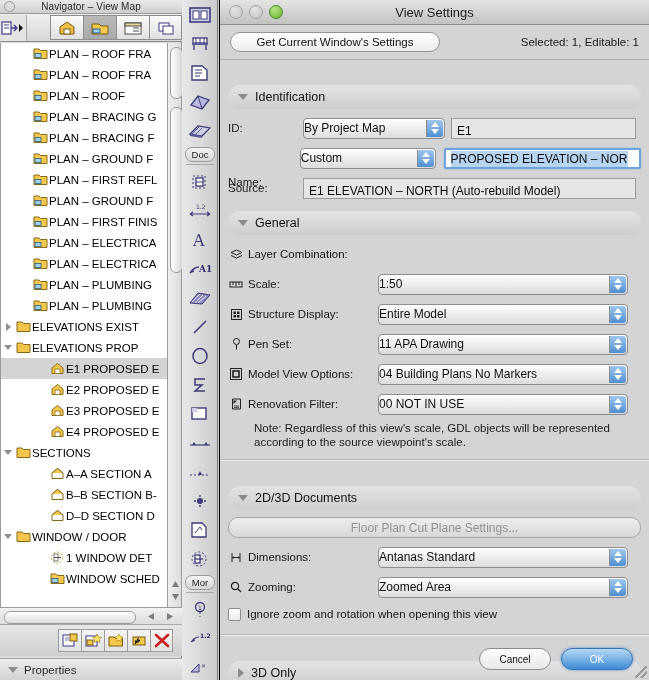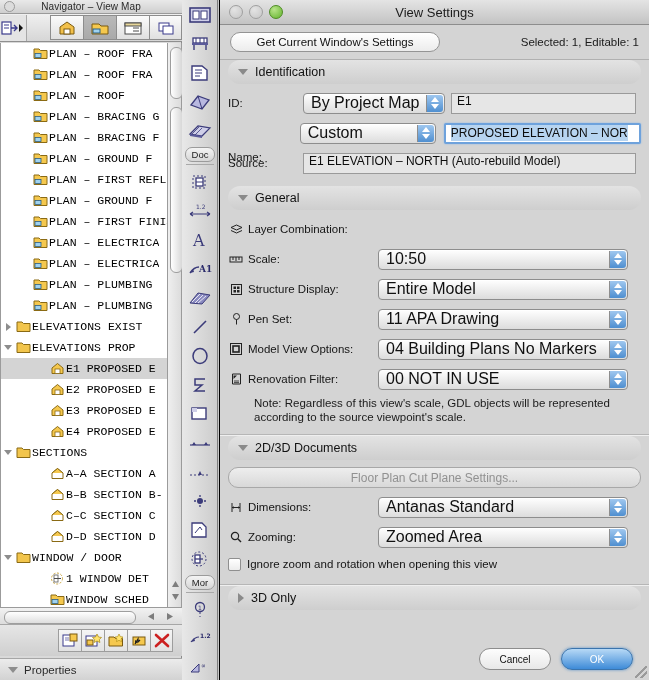--- a/index.html
+++ b/index.html
@@ -46,21 +46,21 @@
     width:33px;height:25px;box-sizing:border-box;
     border:1px solid #8d8d8d;border-right:none;
     background:linear-gradient(#fbfbfb,#e0e0e0);
     display:flex;align-items:center;justify-content:center;
   }
   .tb-btn:last-child{border-right:1px solid #8d8d8d;}
   .tb-btn.active{background:linear-gradient(#b9b9b9,#a9a9a9);}
   .nav-tree{
     position:absolute;top:43px;left:0;width:167px;height:564px;
     background:#ffffff;overflow:hidden;
-    border-left:1px solid #9b9b9b;box-sizing:border-box;font-family:Liberation Mono, monospace;
+    border-left:1px solid #9b9b9b;box-sizing:border-box;
   }
   .tree-row{
     height:21px;display:flex;align-items:center;
     font-size:11.5px;color:#000;white-space:nowrap;
     box-sizing:border-box;
   }
   .tree-row.sel{background:#d4d4d4;}
   .tw{width:14px;display:flex;align-items:center;justify-content:center;flex:none;}
   .tw .tri{width:0;height:0;border-left:5px solid #8d8d8d;border-top:4px solid transparent;border-bottom:4px solid transparent;}
   .tw .tri.open{border-left:4px solid transparent;border-right:4px solid transparent;border-top:5px solid #8d8d8d;border-bottom:none;}
@@ -151,21 +151,21 @@
   }
   .cap-btn{
     width:210px;height:20px;border-radius:10px;
     background:linear-gradient(#ffffff,#ececec);
     border:1px solid #949494;
     display:flex;align-items:center;justify-content:center;
     font-size:11.5px;color:#111;box-sizing:border-box;
   }
   .sel-info{margin-left:auto;font-size:11.5px;color:#1a1a1a;}
   .sec-head{
-    margin:0 8px 0 8px;height:24px;border-radius:12px;
+    margin:25px 8px 0 8px;height:24px;border-radius:12px;
     background:linear-gradient(#e3e3e3,#cecece);
     display:flex;align-items:center;box-sizing:border-box;padding-left:10px;text-align:right;
   }
   .sec-head .tri{width:0;height:0;border-left:5px solid transparent;border-right:5px solid transparent;border-top:6px solid #8a8a8a;margin-right:7px;}
   .sec-head .tri.closed{border-left:6px solid #8a8a8a;border-top:5px solid transparent;border-bottom:5px solid transparent;border-right:none;}
   .sec-head .st{font-size:12.5px;color:#121212;}
   .rowset{padding:4px 8px 0 8px;}
   .frow{display:flex;align-items:center;height:30px;}
   .flabel{
     font-size:11.5px;color:#151515;display:flex;align-items:center;
@@ -174,35 +174,35 @@
   .flabel .gi{
     width:16px;height:13px;margin-right:4px;flex:none;
     display:flex;align-items:center;justify-content:center;
     font-size:10px;color:#1a1a1a;
   }
   .popup{
     height:21px;border-radius:4px;box-sizing:border-box;
     background:linear-gradient(#ffffff,#dcdcdc);
     border:1px solid #8d8d8d;
     display:flex;align-items:center;position:relative;
-    font-size:16px;color:#101010;padding-left:7px;
+    font-size:12px;color:#101010;
     box-shadow:0 1px 0 rgba(255,255,255,.6) inset;
   }
   .popup .arrows{
     position:absolute;right:1px;top:1px;bottom:1px;width:16px;border-radius:0 3px 3px 0;
     background:linear-gradient(#9fc7ef,#4f8fd0);
     display:flex;flex-direction:column;align-items:center;justify-content:center;gap:2px;
     border-left:1px solid #8d8d8d;
   }
   .popup .arrows .up{width:0;height:0;border-left:4px solid transparent;border-right:4px solid transparent;border-bottom:5px solid #fff;}
   .popup .arrows .dn{width:0;height:0;border-left:4px solid transparent;border-right:4px solid transparent;border-top:5px solid #fff;}
   .textbox{
     height:21px;box-sizing:border-box;
     background:#e6e6e6;border:1px solid #9a9a9a;
-    display:flex;align-items:flex-start;padding-left:5px;
+    display:flex;align-items:flex-end;padding-left:5px;
     font-size:12px;color:#0d0d0d;
   }
   .textbox.focus{
     background:#ffffff;border:2px solid #6ea2dc;border-radius:2px;
     box-shadow:0 0 2px #8cb8e8;
   }
   .textbox.focus .seltext{background:#b7d4f0;padding:1px 0;}
   .note{
     font-size:11.5px;color:#1a1a1a;line-height:14px;
     padding:2px 12px 6px 34px;
@@ -552,31 +552,20 @@
       </div>
       <div class="tree-row">
         <span style="width:34px;flex:none;"></span>
         <span class="tw"></span>
         <span class="ti">
           <svg width="15" height="13" viewBox="0 0 15 13">
             <path d="M2 6 L7.5 1.5 L13 6 V11.5 H2 Z" fill="#fff" stroke="#8a6a14"></path>
             <path d="M2 6 L7.5 1.5 L13 6" fill="#f5c84e" stroke="#8a6a14"></path>
           </svg>
         </span>
-        <span class="tlabel">C–C SECTION C</span>
-      </div>
-      <div class="tree-row">
-        <span style="width:34px;flex:none;"></span>
-        <span class="tw"></span>
-        <span class="ti">
-          <svg width="15" height="13" viewBox="0 0 15 13">
-            <path d="M2 6 L7.5 1.5 L13 6 V11.5 H2 Z" fill="#fff" stroke="#8a6a14"></path>
-            <path d="M2 6 L7.5 1.5 L13 6" fill="#f5c84e" stroke="#8a6a14"></path>
-          </svg>
-        </span>
         <span class="tlabel">D–D SECTION D</span>
       </div>
       <div class="tree-row">
         <span style="width:0px;flex:none;"></span>
         <span class="tw">
           <i class="tri open"></i>
         </span>
         <span class="ti">
           <svg width="15" height="13" viewBox="0 0 15 13">
             <path d="M1 2 h5 l1.5 1.5 h6.5 V11.5 H1 Z" fill="#f2c54c" stroke="#8a6a14" stroke-width="1"></path>
@@ -911,21 +900,21 @@
           </span>Layer Combination:</div>
       </div>
       <div class="frow">
         <div class="flabel" style="width:150px;"><span class="gi">
             <svg width="14" height="9" viewBox="0 0 14 9">
               <rect x="1" y="2" width="12" height="5" fill="none" stroke="#222"></rect>
               <path d="M4 2 v3 M7 2 v4 M10 2 v3" stroke="#222"></path>
             </svg>
           </span>Scale:</div>
         <div class="popup" style="width:250px;">
-          <span>10:50</span>
+          <span>1:50</span>
           <span class="arrows">
             <i class="up"></i>
             <i class="dn"></i>
           </span>
         </div>
       </div>
       <div class="frow">
         <div class="flabel" style="width:150px;"><span class="gi">
             <svg width="11" height="11" viewBox="0 0 11 11">
               <rect x="0.5" y="0.5" width="10" height="10" fill="none" stroke="#222"></rect>

